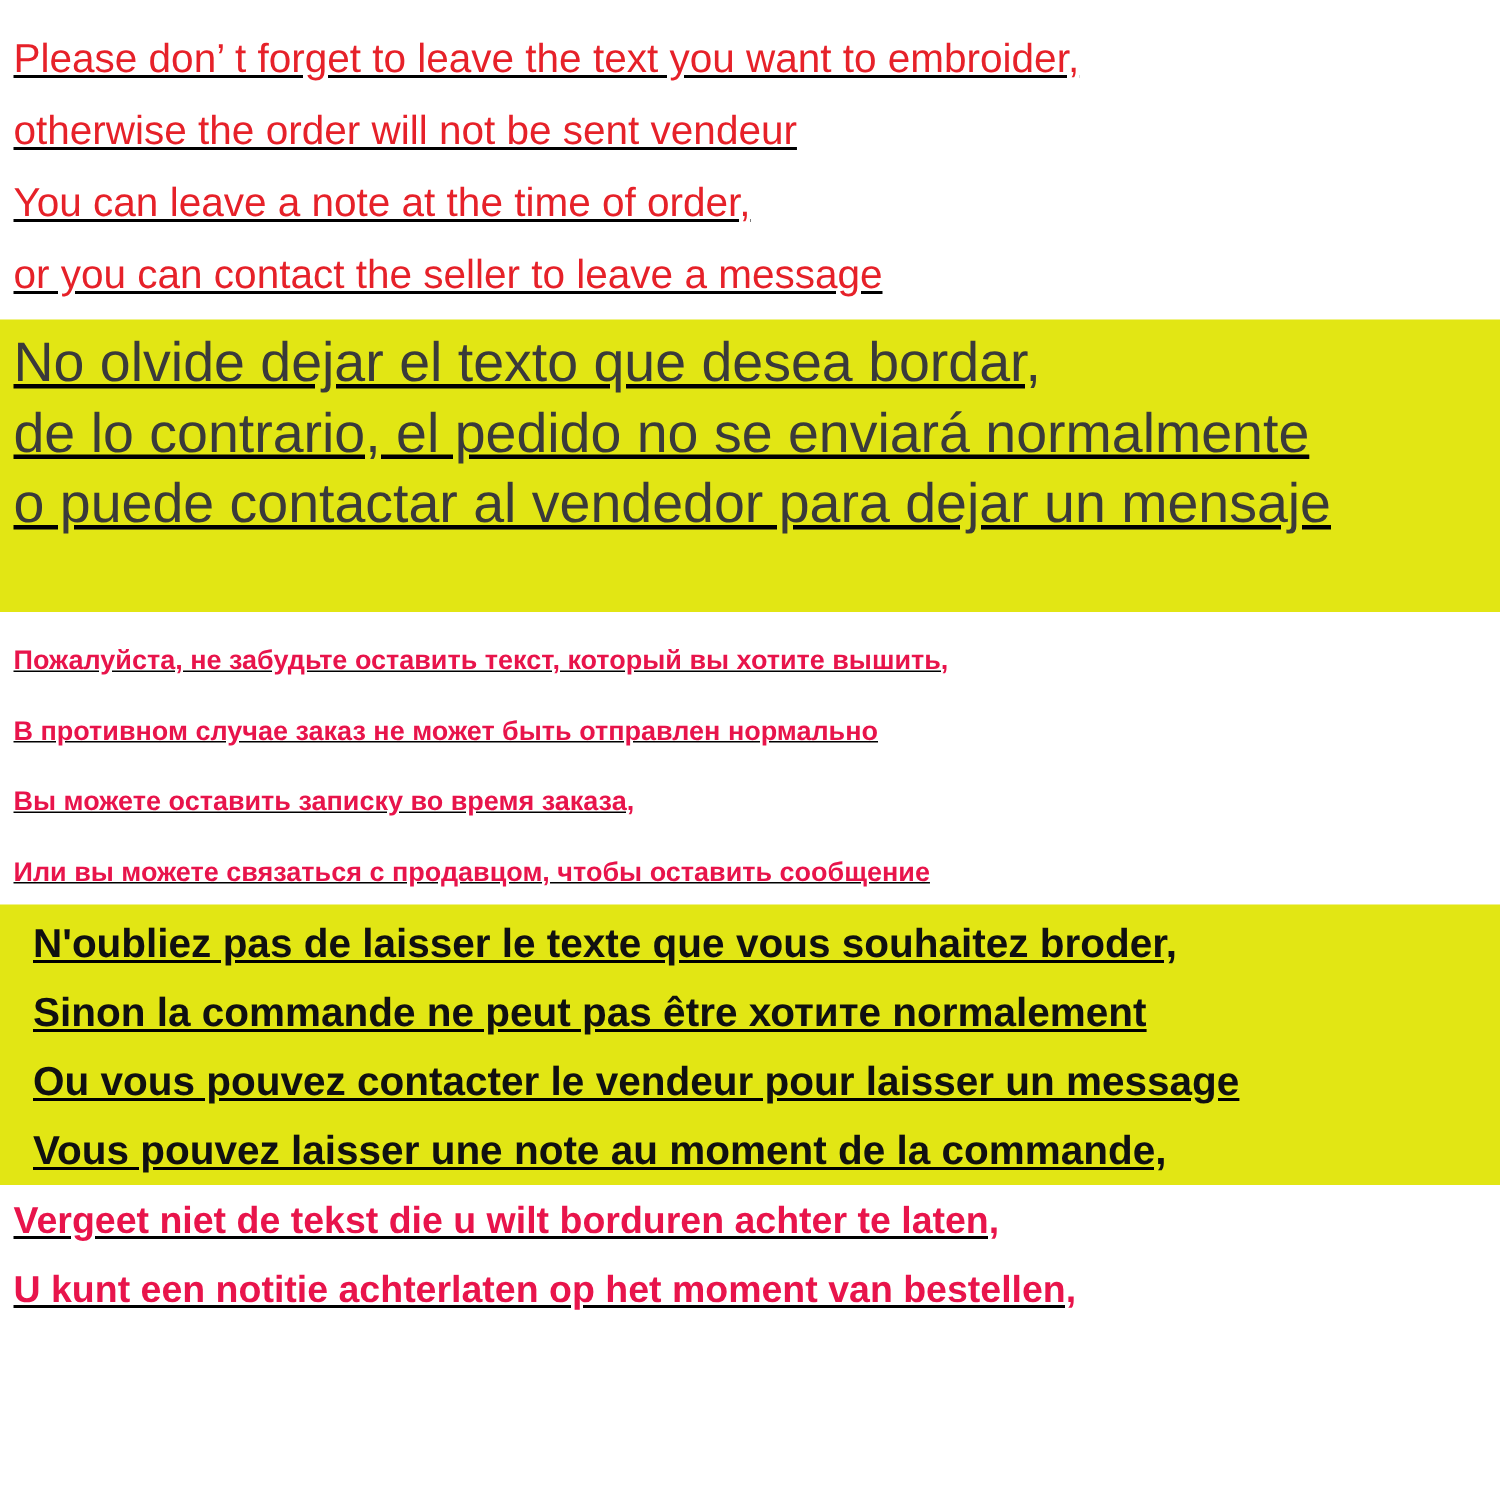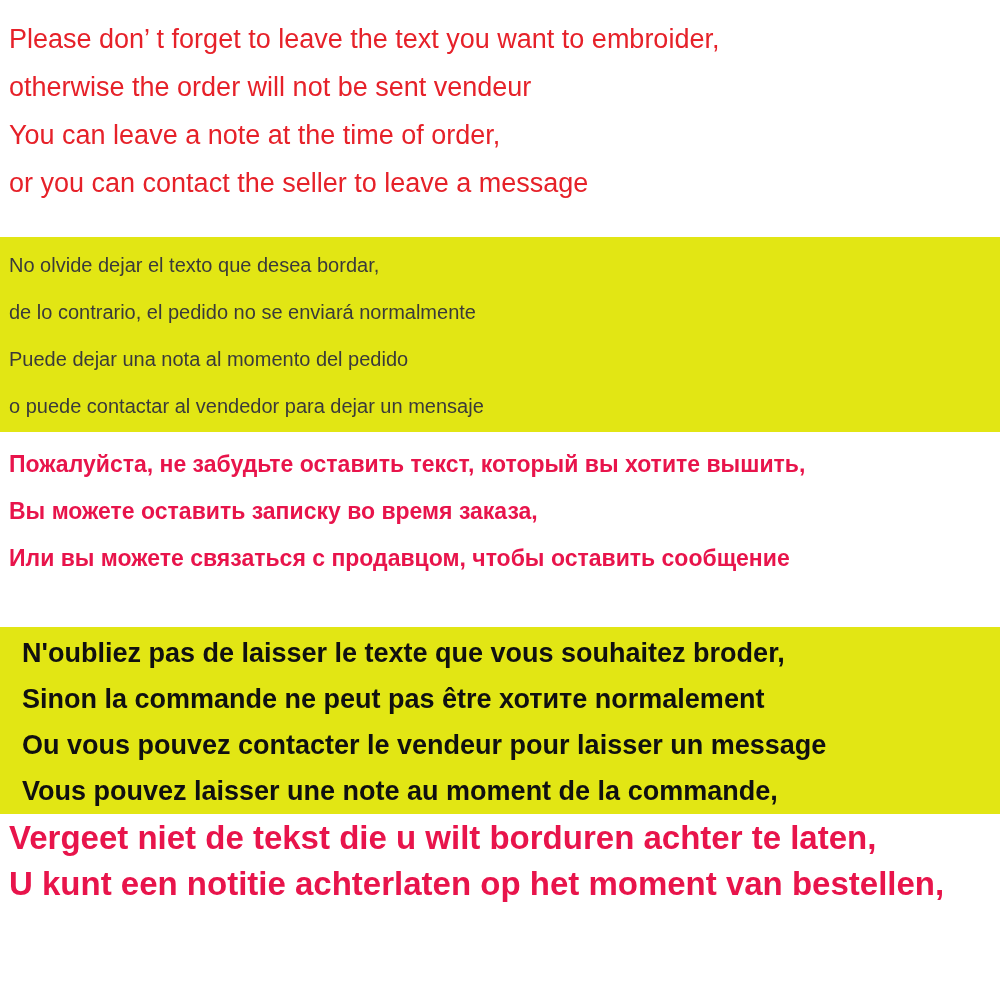--- a/index.html
+++ b/index.html
@@ -8,20 +8,21 @@
     height: 1000px;
     background: #ffffff;
     overflow: hidden;
   }
   body {
     font-family: "Liberation Sans", "DejaVu Sans", sans-serif;
   }
   .poster {
     width: 1000px;
     height: 851px;
+    text-decoration: underline;
   }
   .band {
     width: 1000px;
     padding-left: 9px;
     overflow: hidden;
   }
   .band p {
     white-space: nowrap;
   }
   
@@ -31,78 +32,77 @@
     color: var(--english_red, #e62129);
     font-size: 27px;
     background: var(--white_band, #ffffff);
   }
   .sec-en p { line-height: 48px; }
   
   .sec-es {
     height: 195px;
     padding-top: 5px;
     color: var(--spanish_dark, #3a3a3a);
-    font-size: 20px;
+    font-size: 37px;
     background: var(--yellow_band, #e2e614);
-    margin-top: 24px;
   }
   .sec-es p { line-height: 47px; }
   
   .sec-ru {
     height: 195px;
     padding-top: 9px;
     color: var(--crimson_red, #e8144b);
     font-weight: bold;
-    font-size: 23px;
+    font-size: 18px;
     background: var(--white_band, #ffffff);
   }
   .sec-ru p { line-height: 47px; }
   
   .sec-fr {
     height: 187px;
     padding-top: 3px;
     color: var(--french_black, #101010);
     font-weight: bold;
     font-size: 27px;
     background: var(--yellow_band, #e2e614);
     padding-left: 22px;
   }
   .sec-fr p { line-height: 46px; }
   
   .sec-nl {
     height: 210px;
     padding-top: 1px;
     color: var(--crimson_red, #e8144b);
     font-weight: bold;
-    font-size: 33px;
+    font-size: 25px;
     background: var(--white_band, #ffffff);
   }
   .sec-nl p { line-height: 46px; }
 </style>
 </head>
 <body>
 
 <div class="poster">
 
   <section class="band sec-en">
     <p>Please don’ t forget to leave the text you want to embroider,</p>
     <p>otherwise the order will not be sent vendeur</p>
     <p>You can leave a note at the time of order,</p>
     <p>or you can contact the seller to leave a message</p>
   </section>
 
   <section class="band sec-es">
     <p>No olvide dejar el texto que desea bordar,</p>
     <p>de lo contrario, el pedido no se enviará normalmente</p>
-    <p>Puede dejar una nota al momento del pedido</p>
     <p>o puede contactar al vendedor para dejar un mensaje</p>
   </section>
 
   <section class="band sec-ru">
     <p>Пожалуйста, не забудьте оставить текст, который вы хотите вышить,</p>
+    <p>В противном случае заказ не может быть отправлен нормально</p>
     <p>Вы можете оставить записку во время заказа,</p>
     <p>Или вы можете связаться с продавцом, чтобы оставить сообщение</p>
   </section>
 
   <section class="band sec-fr">
     <p>N'oubliez pas de laisser le texte que vous souhaitez broder,</p>
     <p>Sinon la commande ne peut pas être хотите normalement</p>
     <p>Ou vous pouvez contacter le vendeur pour laisser un message</p>
     <p>Vous pouvez laisser une note au moment de la commande,</p>
   </section>

